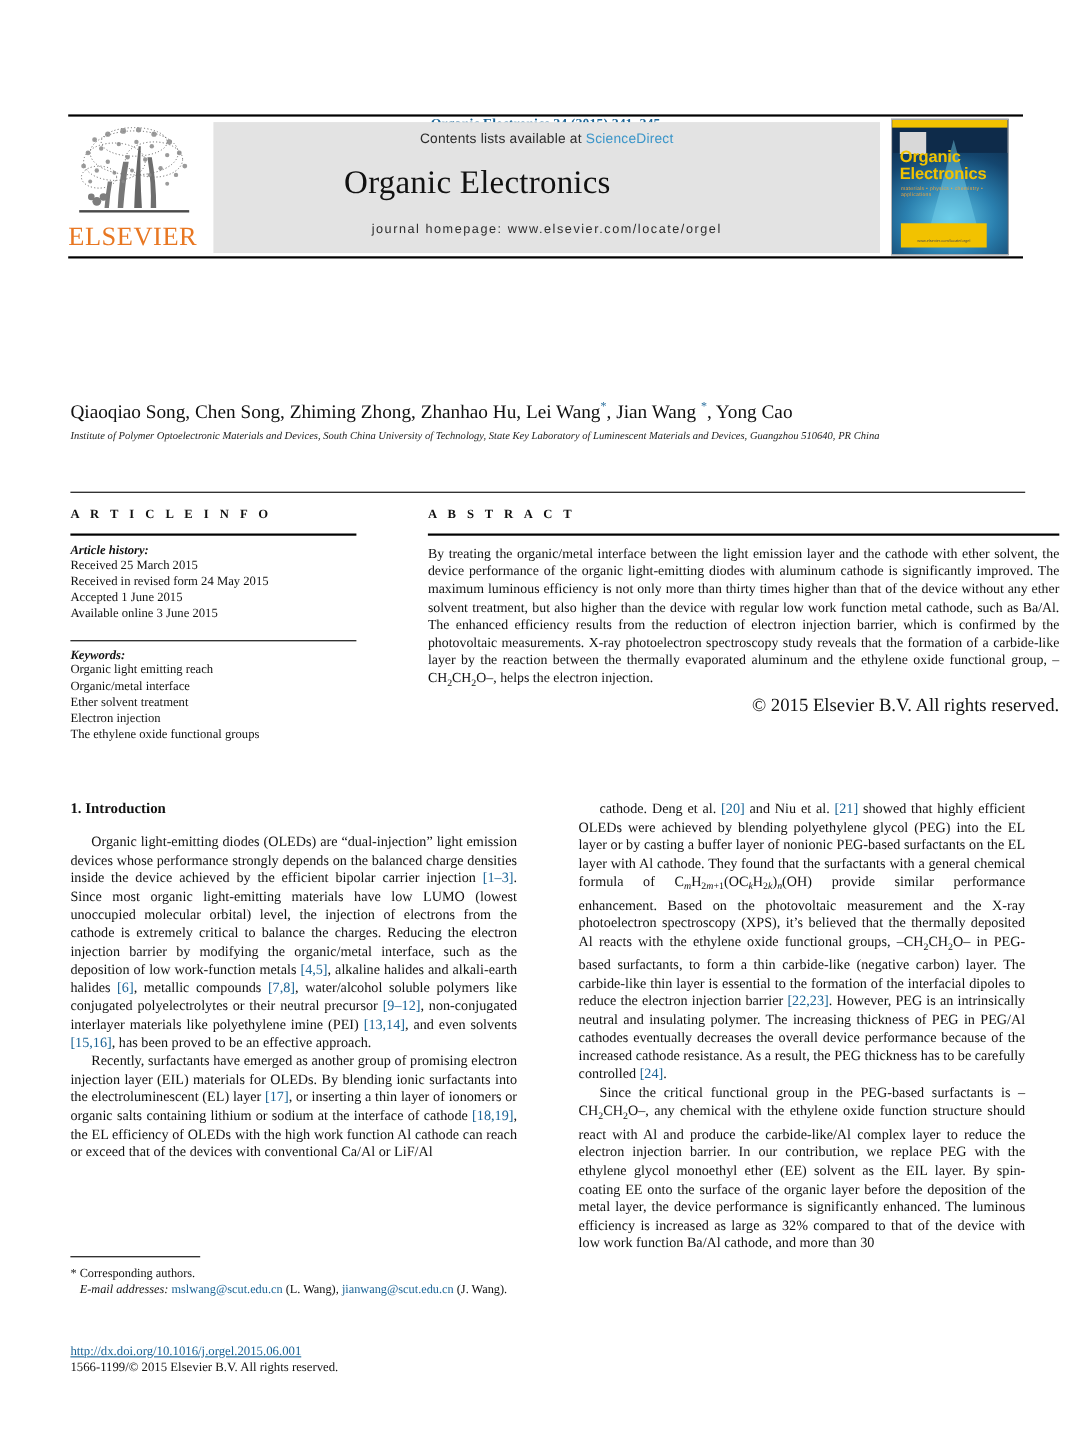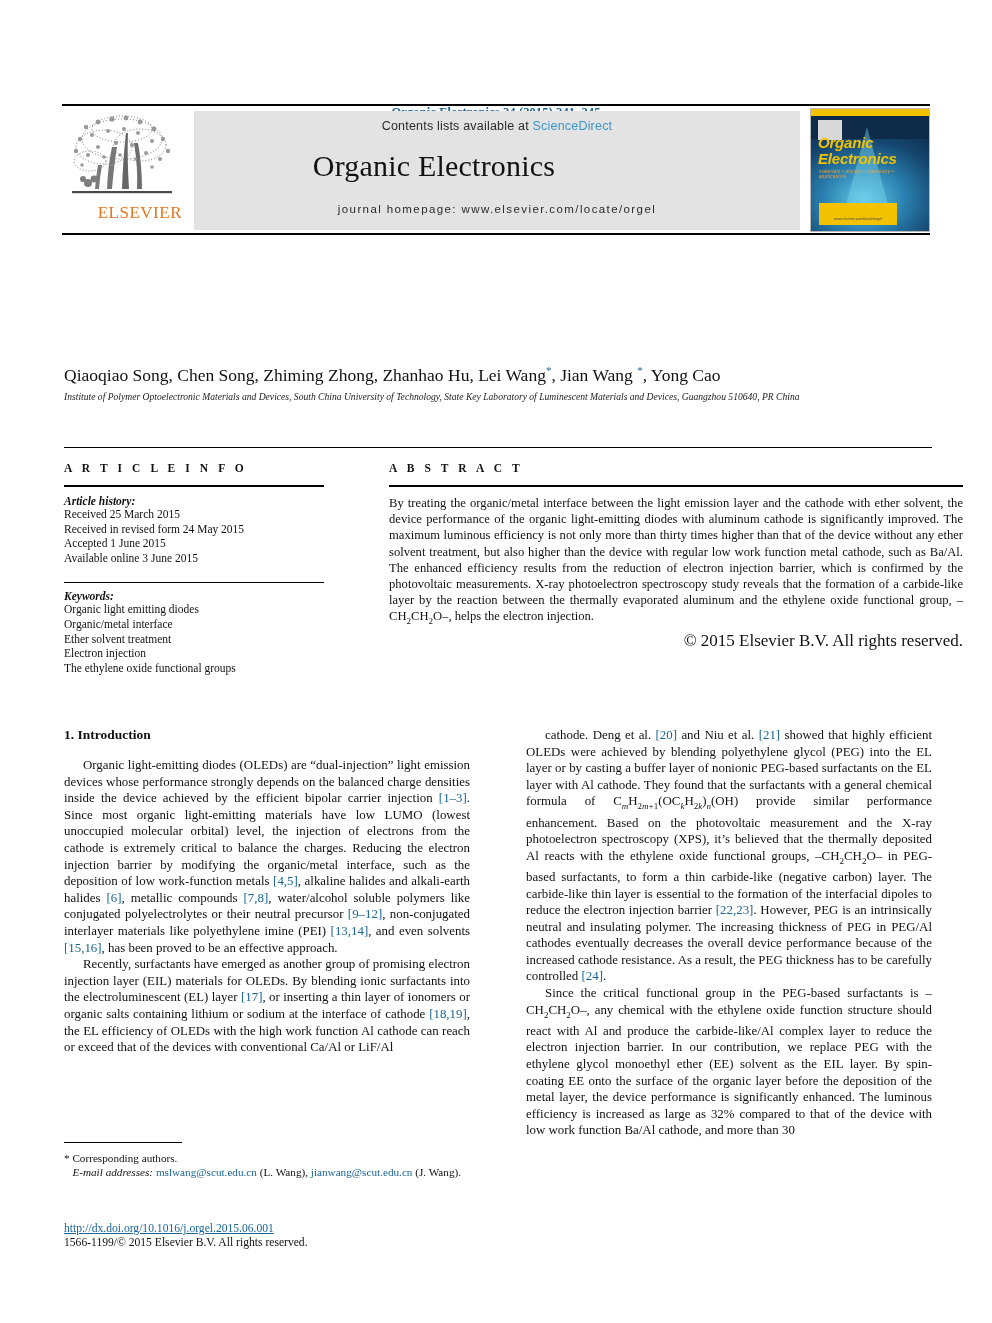--- a/index.html
+++ b/index.html
@@ -69,23 +69,23 @@
   .elsevier-tree {
     position: absolute;
     left: 6px; top: 2px;
     width: 108px;
     height: 92px;
   }
   .elsevier-word {
     position: absolute;
     left: 0; top: 92px;
     width: 120px;
-    text-align: right;
-    font-family: "Liberation Serif", serif;
-    font-size: 17px;
+    text-align: left;
+    font-family: "Liberation Serif", serif;
+    font-size: 24px;
     letter-spacing: 0.5px;
     color: #e87722;
   }
 
   
   .banner {
     position: absolute;
     left: 132px; top: 7px;
     width: 606px;
     height: 119px;
@@ -122,27 +122,26 @@
     font-family: "Liberation Sans", sans-serif;
     font-size: 11.5px;
     color: #2b2b2b;
     letter-spacing: 1.4px;
   }
 
   
   .cover {
     position: absolute;
     left: 748px; top: 4px;
-    width: 120px;
+    width: 107px;
     height: 124px;
     background: #0e2b4a;
     overflow: hidden;
     border: 1px solid #b9b9b9;
     box-sizing: border-box;
-    font-style: italic;
   }
   .cover-topbar {
     position: absolute;
     left: 0; top: 0;
     width: 100%; height: 7px;
     background: #f2c200;
   }
   .cover-sd-logo {
     position: absolute;
     left: 7px; top: 11px;
@@ -518,21 +517,21 @@
     <div>
       <div class="info-line">Received 25 March 2015</div>
       <div class="info-line">Received in revised form 24 May 2015</div>
       <div class="info-line">Accepted 1 June 2015</div>
       <div class="info-line">Available online 3 June 2015</div>
     </div>
     <div class="info-gap"></div>
     <div class="hr-thin"></div>
     <div class="info-sub">Keywords:</div>
     <div>
-      <div class="info-line">Organic light emitting diodes</div>
+      <div class="info-line">Organic light emitting reach</div>
       <div class="info-line">Organic/metal interface</div>
       <div class="info-line">Ether solvent treatment</div>
       <div class="info-line">Electron injection</div>
       <div class="info-line">The ethylene oxide functional groups</div>
     </div>
   </div>
 
   <div class="abs-col">
     <div class="sec-head">A B S T R A C T</div>
     <div class="hr-thick"></div>

